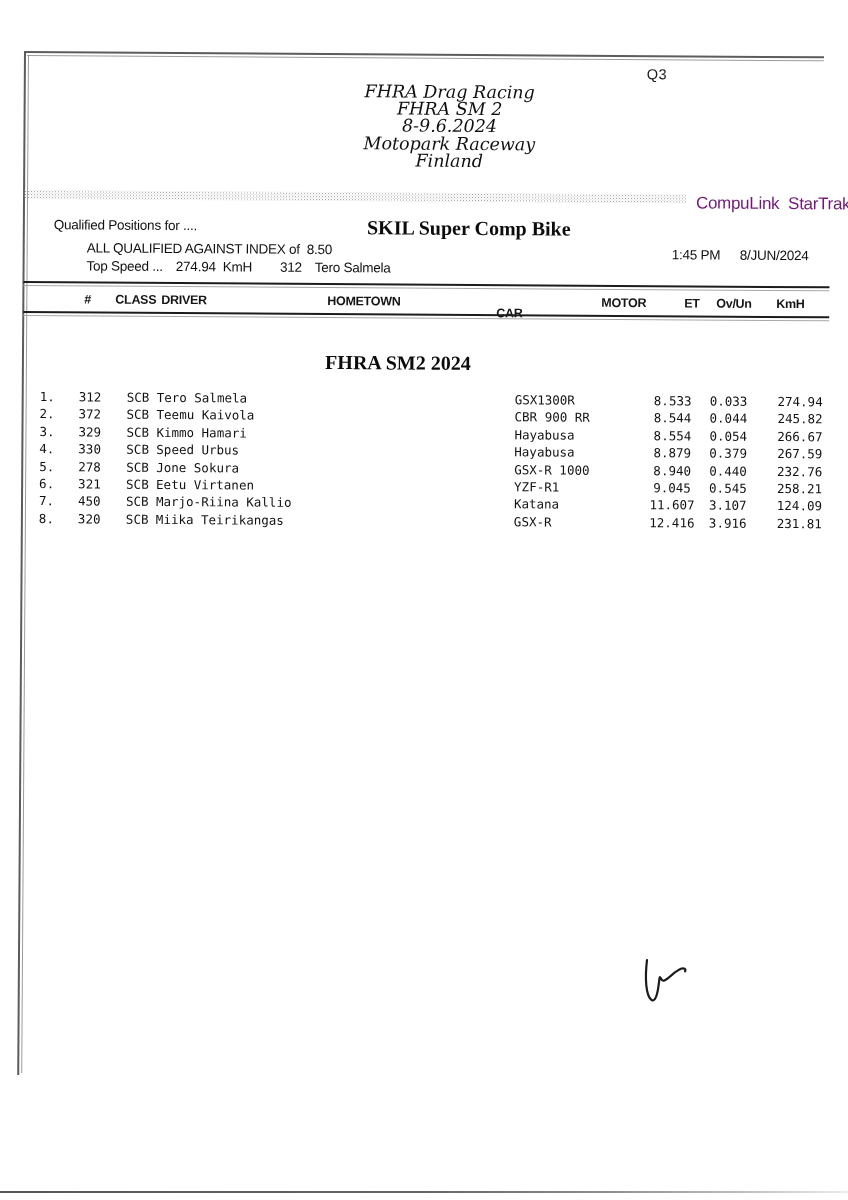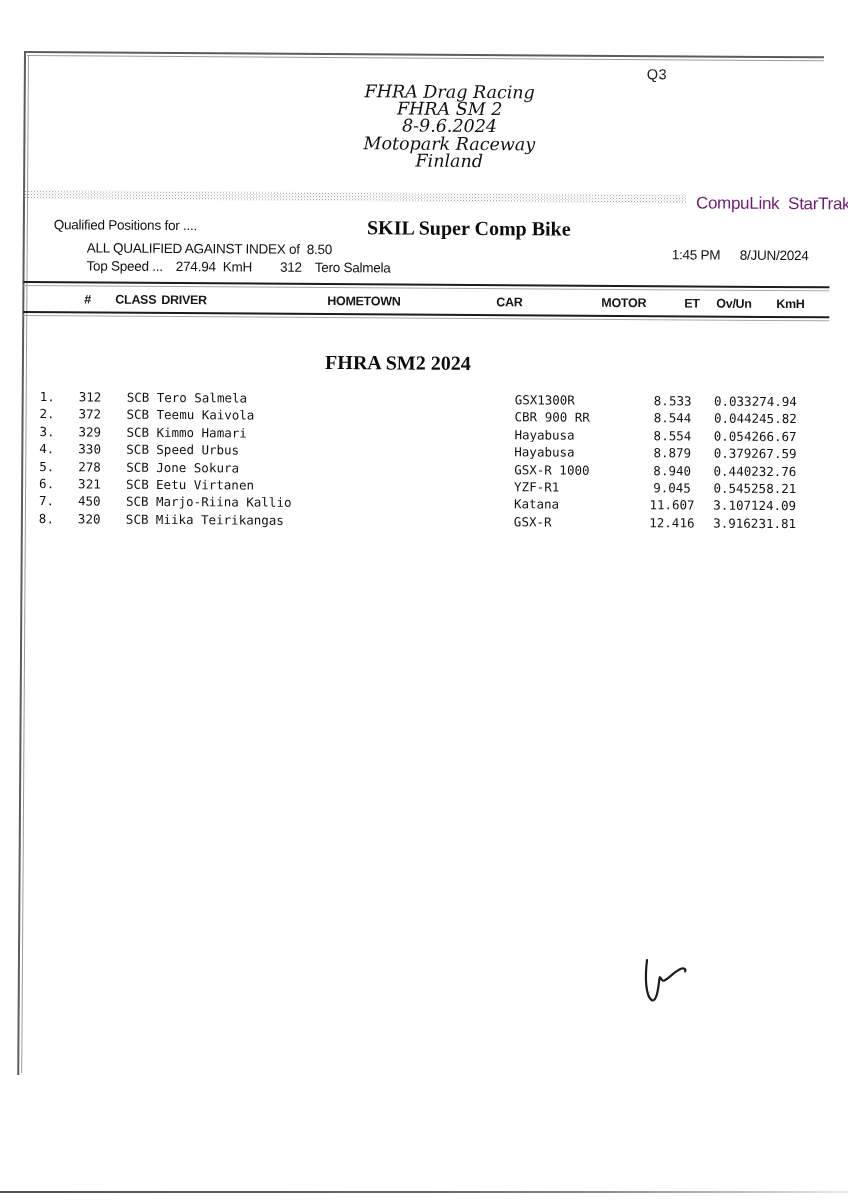--- a/index.html
+++ b/index.html
@@ -36,22 +36,22 @@
 
   .section-title{width:300px;text-align:center;font-family:"Liberation Serif",serif;
                  font-weight:bold;font-size:20px;color:#0c0c0c;white-space:nowrap;}
 
   .row{position:absolute;left:0;width:848px;height:17px;
        font-family:"DejaVu Sans Mono","Liberation Mono",monospace;font-size:12.5px;color:#111;}
   .cell{position:absolute;top:0;white-space:pre;}
   .cell.pos{left:42px;}  .cell.num{left:81px;}  .cell.cls{left:129px;}
   .cell.drv{left:159px;} .cell.car{left:517px;}
   .cell.et{left:640px;width:70px;text-align:center;}
-  .cell.ovun{left:712px;width:42px;text-align:right;}
-  .cell.kmh{left:754px;width:54px;text-align:left;}
+  .cell.ovun{left:712px;width:42px;}
+  .cell.kmh{left:771px;width:54px;text-align:right;}
 
   .sig{position:absolute;left:638px;top:944px;width:72px;height:72px;}
   .scanline{position:absolute;left:0;top:1191px;width:848px;height:2px;
     background:linear-gradient(to right,#575757 0%,#656565 50%,#8f8f8f 72%,#c6c6c6 90%,#ececec 100%);}
 </style>
 </head>
 <body>
 
 <div class="scan">
   <div class="paper">
@@ -86,21 +86,21 @@
       <span>Tero Salmela</span>
     </div>
 
     <div class="rule-dark" style="left:25px;top:281px;width:806px;"></div>
     <div class="rule-light" style="left:25px;top:285px;width:806px;"></div>
     <div class="abs" style="left:0;top:292px;width:848px;height:16px;">
       <span class="col-head" style="left:86px;">#</span>
       <span class="col-head" style="left:117px;">CLASS</span>
       <span class="col-head" style="left:163px;">DRIVER</span>
       <span class="col-head" style="left:329px;">HOMETOWN</span>
-      <span class="col-head" style="left:498px;">CAR</span>
+      <span class="col-head" style="left:498px;margin-top:11px;">CAR</span>
       <span class="col-head" style="left:603px;">MOTOR</span>
       <span class="col-head" style="left:686px;">ET</span>
       <span class="col-head" style="left:718px;">Ov/Un</span>
       <span class="col-head" style="left:778px;">KmH</span>
     </div>
     <div class="rule-dark" style="left:25px;top:311px;width:806px;"></div>
     <div class="rule-light" style="left:25px;top:315px;width:806px;"></div>
 
     <div class="abs section-title" style="left:250px;top:349px;">FHRA SM2 2024</div>
 

